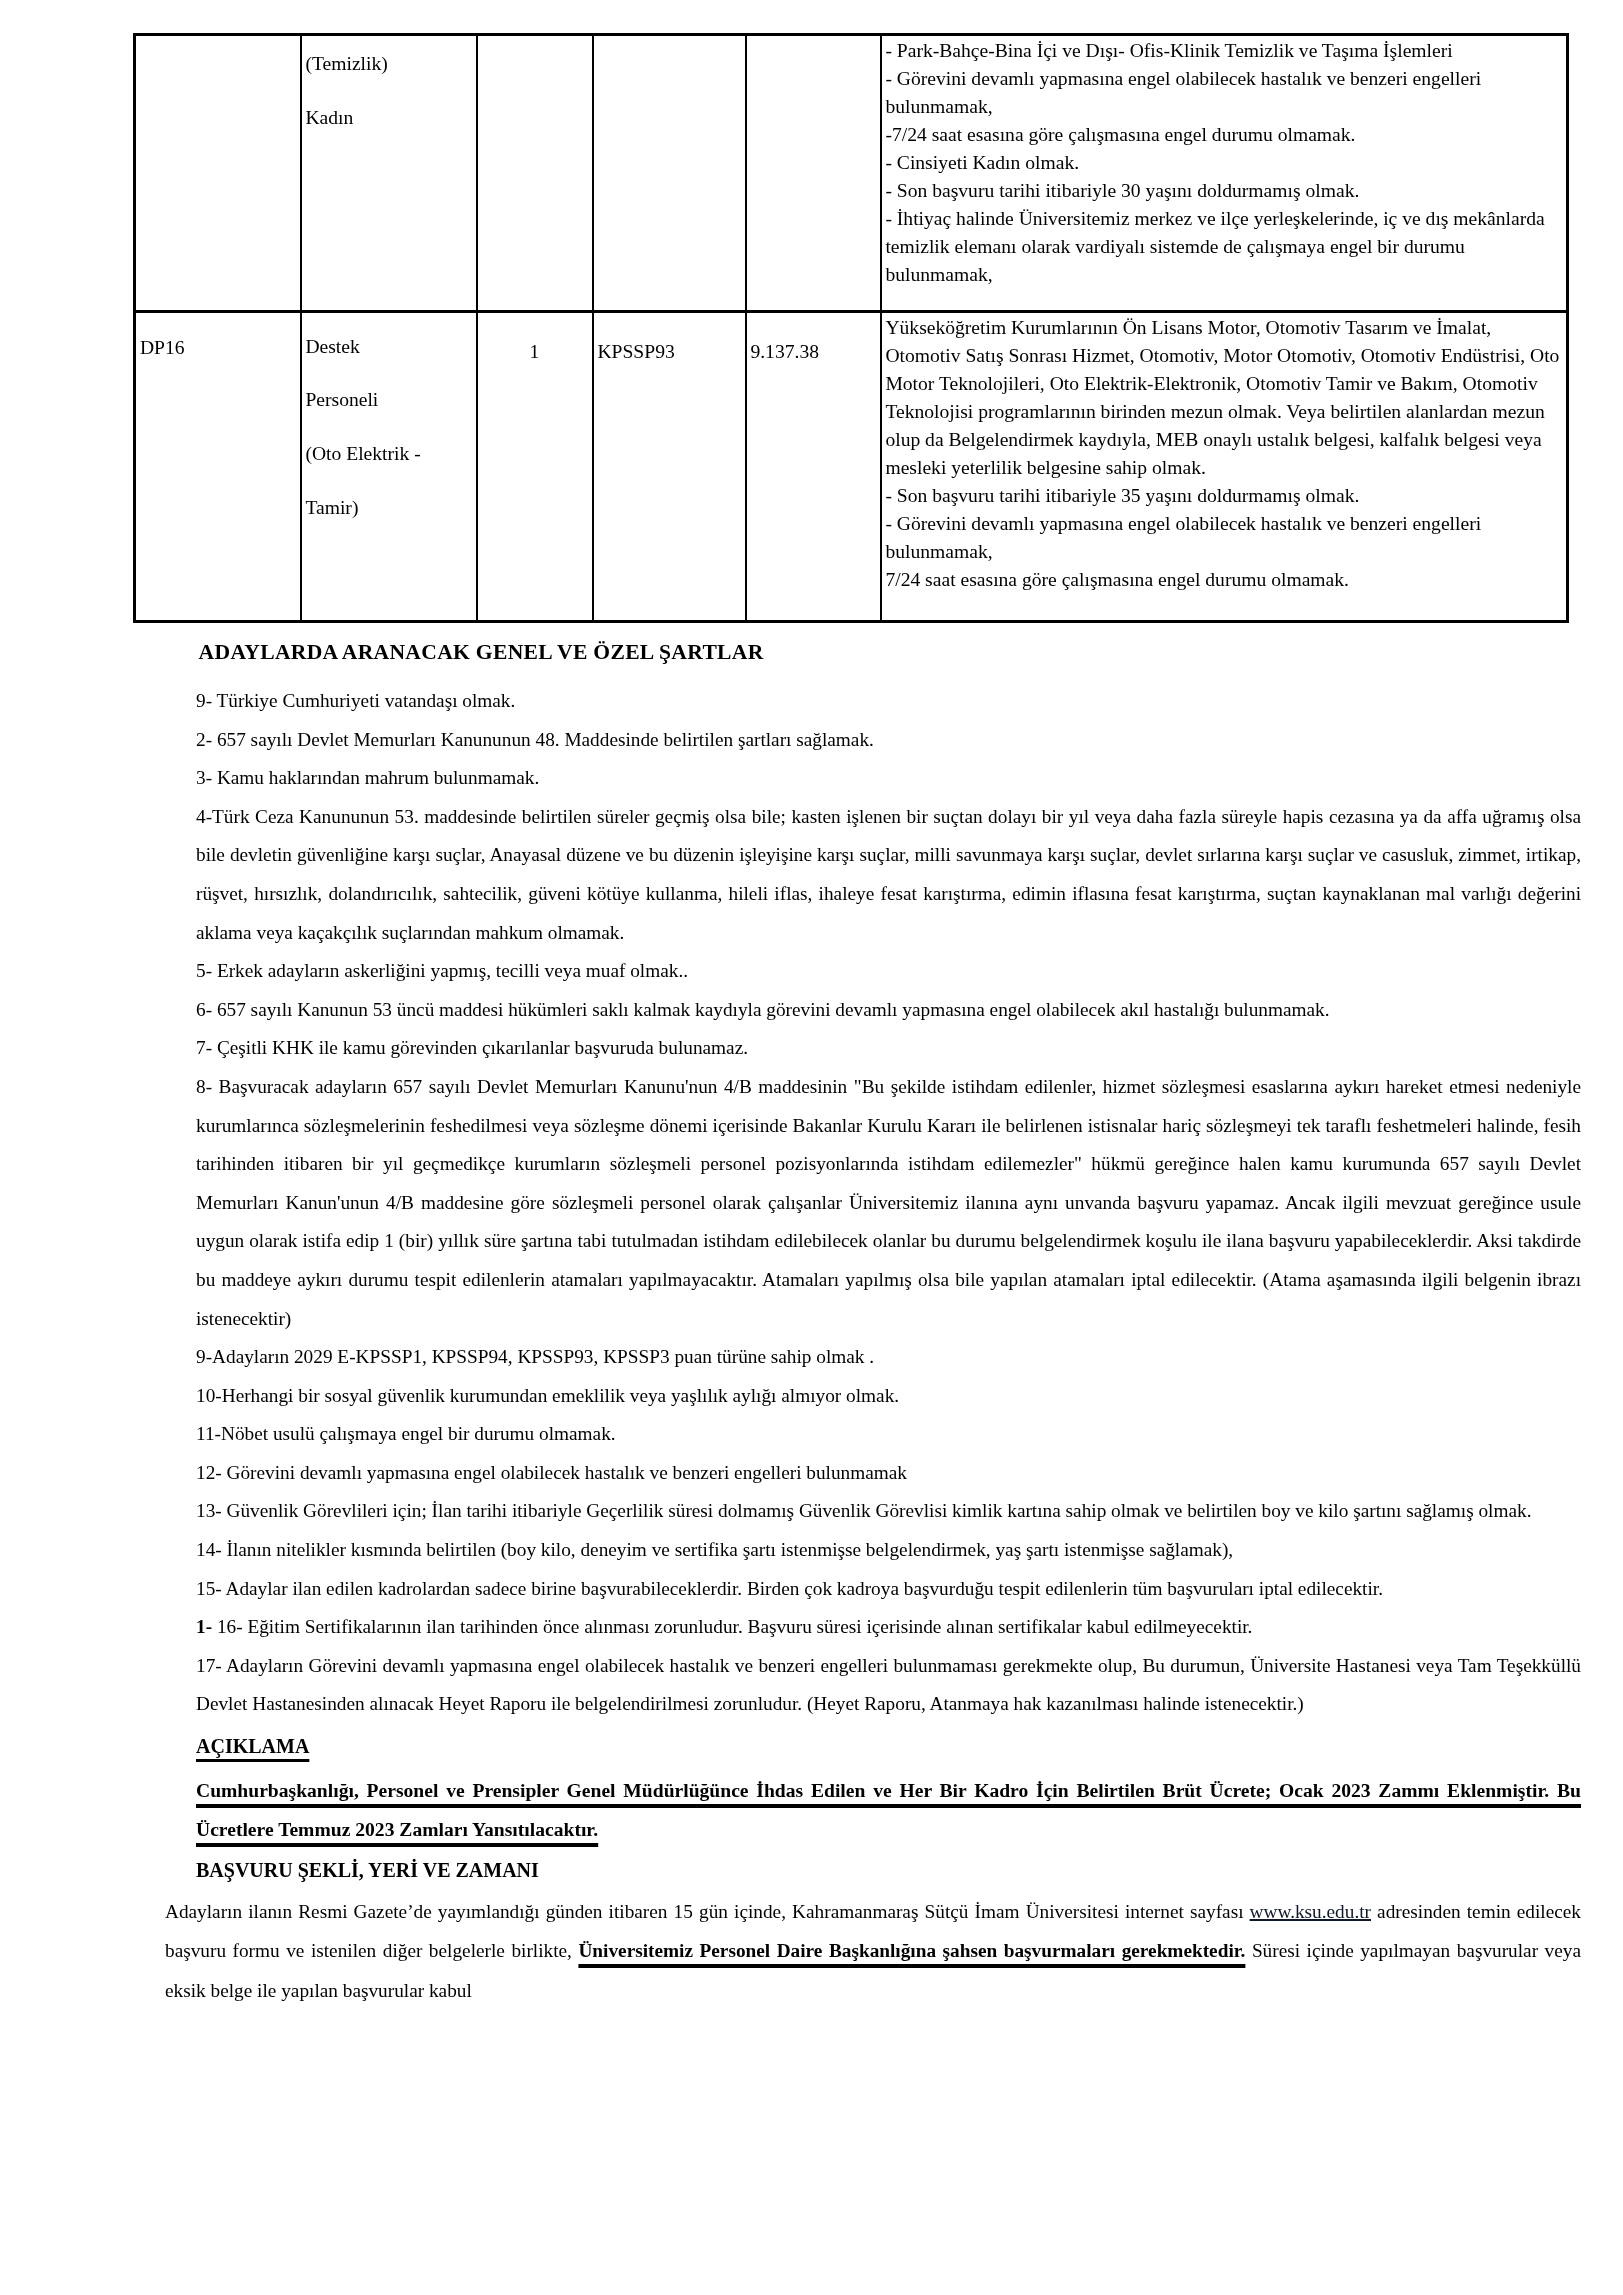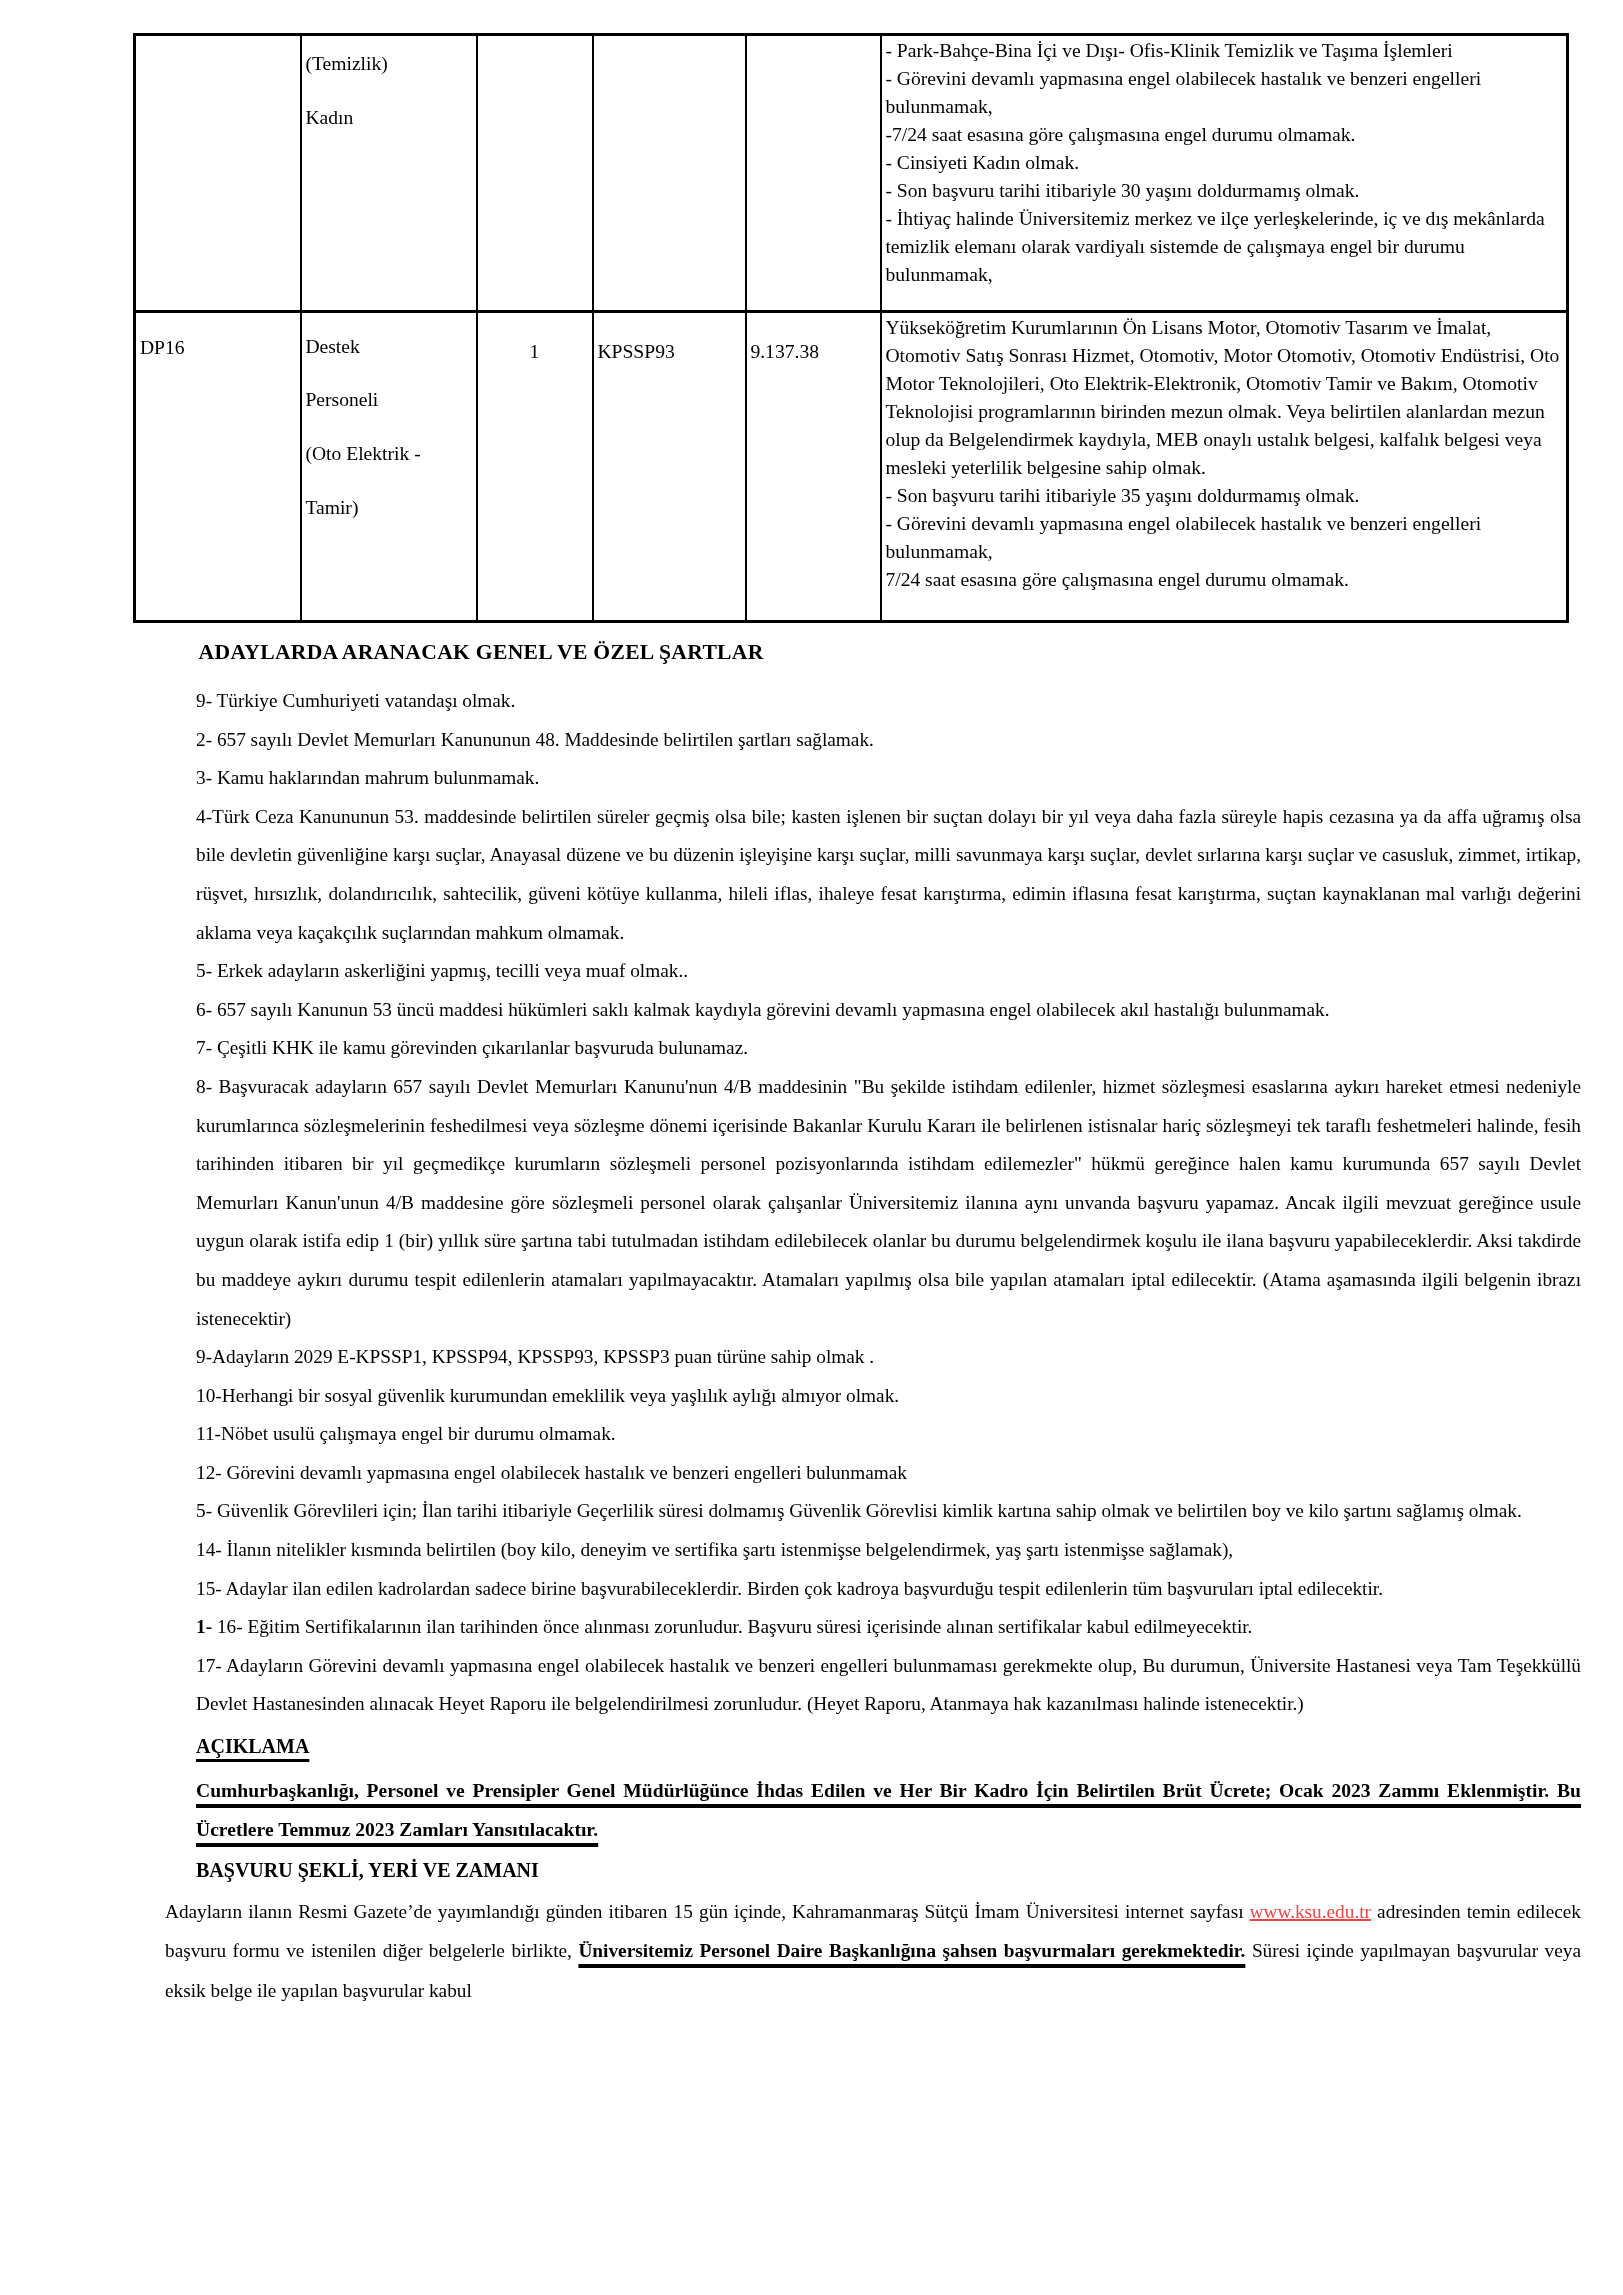--- a/index.html
+++ b/index.html
@@ -97,21 +97,21 @@
     margin: 3.9px 0 0 -31px;
     text-align: justify;
   }
   .bold-u2 {
     font-weight: bold;
     text-decoration: underline;
     text-decoration-thickness: 3.9px;
     text-underline-offset: 6.5px;
   }
   a.link {
-    color: #ef4444;
+    color: #0f172a;
     text-decoration: underline;
     text-decoration-thickness: 2px;
   }
 </style>
 </head>
 <body>
 
 <div class="page">
 
   <table class="positions">
@@ -163,21 +163,21 @@
     <p class="item"><b class="pfx"></b><span>3- Kamu haklarından mahrum bulunmamak.</span></p>
     <p class="item"><b class="pfx"></b><span>4-Türk Ceza Kanununun 53. maddesinde belirtilen süreler geçmiş olsa bile; kasten işlenen bir suçtan dolayı bir yıl veya daha fazla süreyle hapis cezasına ya da affa uğramış olsa bile devletin güvenliğine karşı suçlar, Anayasal düzene ve bu düzenin işleyişine karşı suçlar, milli savunmaya karşı suçlar, devlet sırlarına karşı suçlar ve casusluk, zimmet, irtikap, rüşvet, hırsızlık, dolandırıcılık, sahtecilik, güveni kötüye kullanma, hileli iflas, ihaleye fesat karıştırma, edimin iflasına fesat karıştırma, suçtan kaynaklanan mal varlığı değerini aklama veya kaçakçılık suçlarından mahkum olmamak.</span></p>
     <p class="item"><b class="pfx"></b><span>5- Erkek adayların askerliğini yapmış, tecilli veya muaf olmak..</span></p>
     <p class="item"><b class="pfx"></b><span>6- 657 sayılı Kanunun 53 üncü maddesi hükümleri saklı kalmak kaydıyla görevini devamlı yapmasına engel olabilecek akıl hastalığı bulunmamak.</span></p>
     <p class="item"><b class="pfx"></b><span>7- Çeşitli KHK ile kamu görevinden çıkarılanlar başvuruda bulunamaz.</span></p>
     <p class="item"><b class="pfx"></b><span>8- Başvuracak adayların 657 sayılı Devlet Memurları Kanunu'nun 4/B maddesinin "Bu şekilde istihdam edilenler, hizmet sözleşmesi esaslarına aykırı hareket etmesi nedeniyle kurumlarınca sözleşmelerinin feshedilmesi veya sözleşme dönemi içerisinde Bakanlar Kurulu Kararı ile belirlenen istisnalar hariç sözleşmeyi tek taraflı feshetmeleri halinde, fesih tarihinden itibaren bir yıl geçmedikçe kurumların sözleşmeli personel pozisyonlarında istihdam edilemezler" hükmü gereğince halen kamu kurumunda 657 sayılı Devlet Memurları Kanun'unun 4/B maddesine göre sözleşmeli personel olarak çalışanlar Üniversitemiz ilanına aynı unvanda başvuru yapamaz. Ancak ilgili mevzuat gereğince usule uygun olarak istifa edip 1 (bir) yıllık süre şartına tabi tutulmadan istihdam edilebilecek olanlar bu durumu belgelendirmek koşulu ile ilana başvuru yapabileceklerdir. Aksi takdirde bu maddeye aykırı durumu tespit edilenlerin atamaları yapılmayacaktır. Atamaları yapılmış olsa bile yapılan atamaları iptal edilecektir. (Atama aşamasında ilgili belgenin ibrazı istenecektir)</span></p>
     <p class="item"><b class="pfx"></b><span>9-Adayların 2029 E-KPSSP1, KPSSP94, KPSSP93, KPSSP3 puan türüne sahip olmak .</span></p>
     <p class="item"><b class="pfx"></b><span>10-Herhangi bir sosyal güvenlik kurumundan emeklilik veya yaşlılık aylığı almıyor olmak.</span></p>
     <p class="item"><b class="pfx"></b><span>11-Nöbet usulü çalışmaya engel bir durumu olmamak.</span></p>
     <p class="item"><b class="pfx"></b><span>12- Görevini devamlı yapmasına engel olabilecek hastalık ve benzeri engelleri bulunmamak</span></p>
-    <p class="item"><b class="pfx"></b><span>5- Güvenlik Görevlileri için; İlan tarihi itibariyle Geçerlilik süresi dolmamış Güvenlik Görevlisi kimlik kartına sahip olmak ve belirtilen boy ve kilo şartını sağlamış olmak.</span></p>
+    <p class="item"><b class="pfx"></b><span>13- Güvenlik Görevlileri için; İlan tarihi itibariyle Geçerlilik süresi dolmamış Güvenlik Görevlisi kimlik kartına sahip olmak ve belirtilen boy ve kilo şartını sağlamış olmak.</span></p>
     <p class="item"><b class="pfx"></b><span>14- İlanın nitelikler kısmında belirtilen (boy kilo, deneyim ve sertifika şartı istenmişse belgelendirmek, yaş şartı istenmişse sağlamak),</span></p>
     <p class="item"><b class="pfx"></b><span>15- Adaylar ilan edilen kadrolardan sadece birine başvurabileceklerdir. Birden çok kadroya başvurduğu tespit edilenlerin tüm başvuruları iptal edilecektir.</span></p>
     <p class="item"><b class="pfx">1- </b><span>16- Eğitim Sertifikalarının ilan tarihinden önce alınması zorunludur. Başvuru süresi içerisinde alınan sertifikalar kabul edilmeyecektir.</span></p>
     <p class="item"><b class="pfx"></b><span>17- Adayların Görevini devamlı yapmasına engel olabilecek hastalık ve benzeri engelleri bulunmaması gerekmekte olup, Bu durumun, Üniversite Hastanesi veya Tam Teşekküllü Devlet Hastanesinden alınacak Heyet Raporu ile belgelendirilmesi zorunludur. (Heyet Raporu, Atanmaya hak kazanılması halinde istenecektir.)</span></p>
 
     <h3 class="sub u">AÇIKLAMA</h3>
     <p class="bold-u">Cumhurbaşkanlığı, Personel ve Prensipler Genel Müdürlüğünce İhdas Edilen ve Her Bir Kadro İçin Belirtilen Brüt Ücrete; Ocak 2023 Zammı Eklenmiştir. Bu Ücretlere Temmuz 2023 Zamları Yansıtılacaktır.</p>
 
     <h3 class="sub">BAŞVURU ŞEKLİ, YERİ VE ZAMANI</h3>
     <p class="final"><span>Adayların ilanın Resmi Gazete’de yayımlandığı günden itibaren 15 gün içinde, Kahramanmaraş Sütçü İmam Üniversitesi internet sayfası </span><a class="link" href="#">www.ksu.edu.tr</a><span> adresinden temin edilecek başvuru formu ve istenilen diğer belgelerle birlikte, </span><span class="bold-u2">Üniversitemiz Personel Daire Başkanlığına şahsen başvurmaları gerekmektedir.</span><span> Süresi içinde yapılmayan başvurular veya eksik belge ile yapılan başvurular kabul</span></p>

